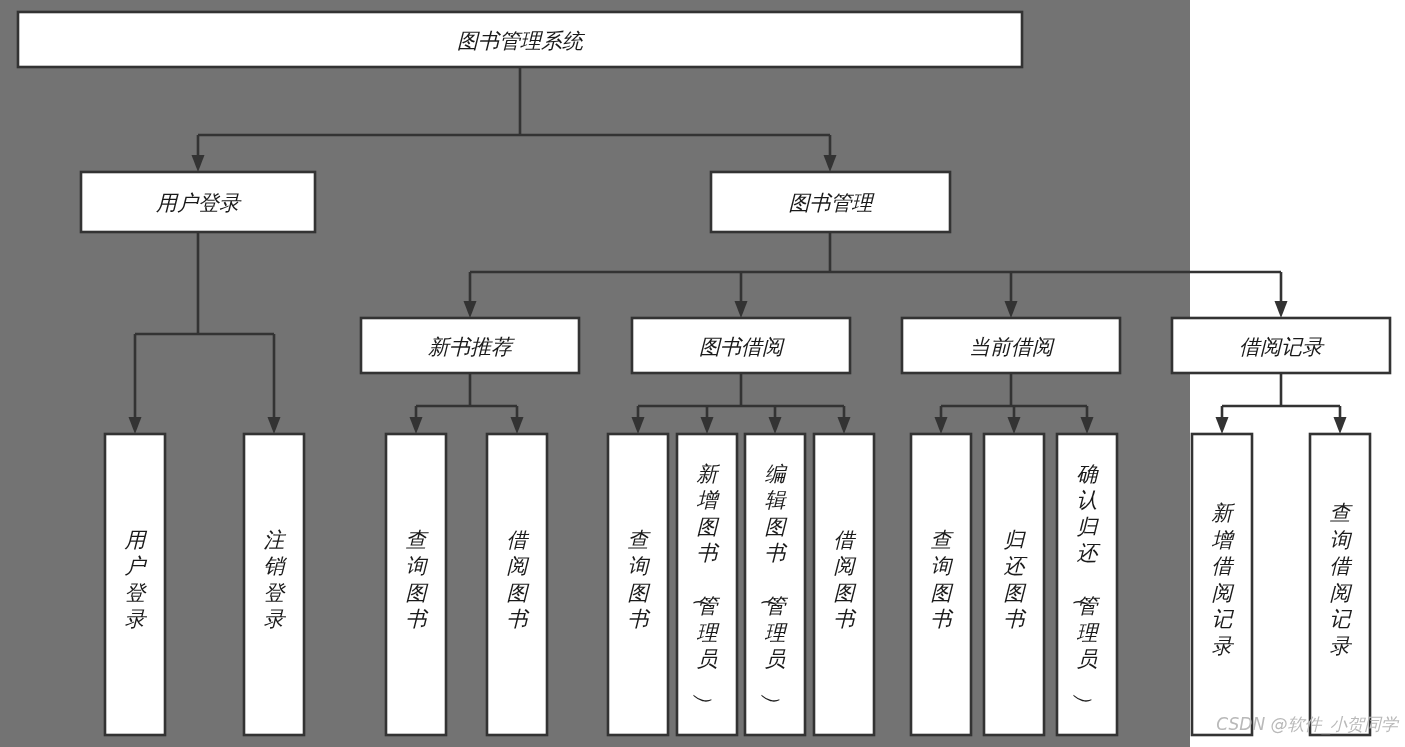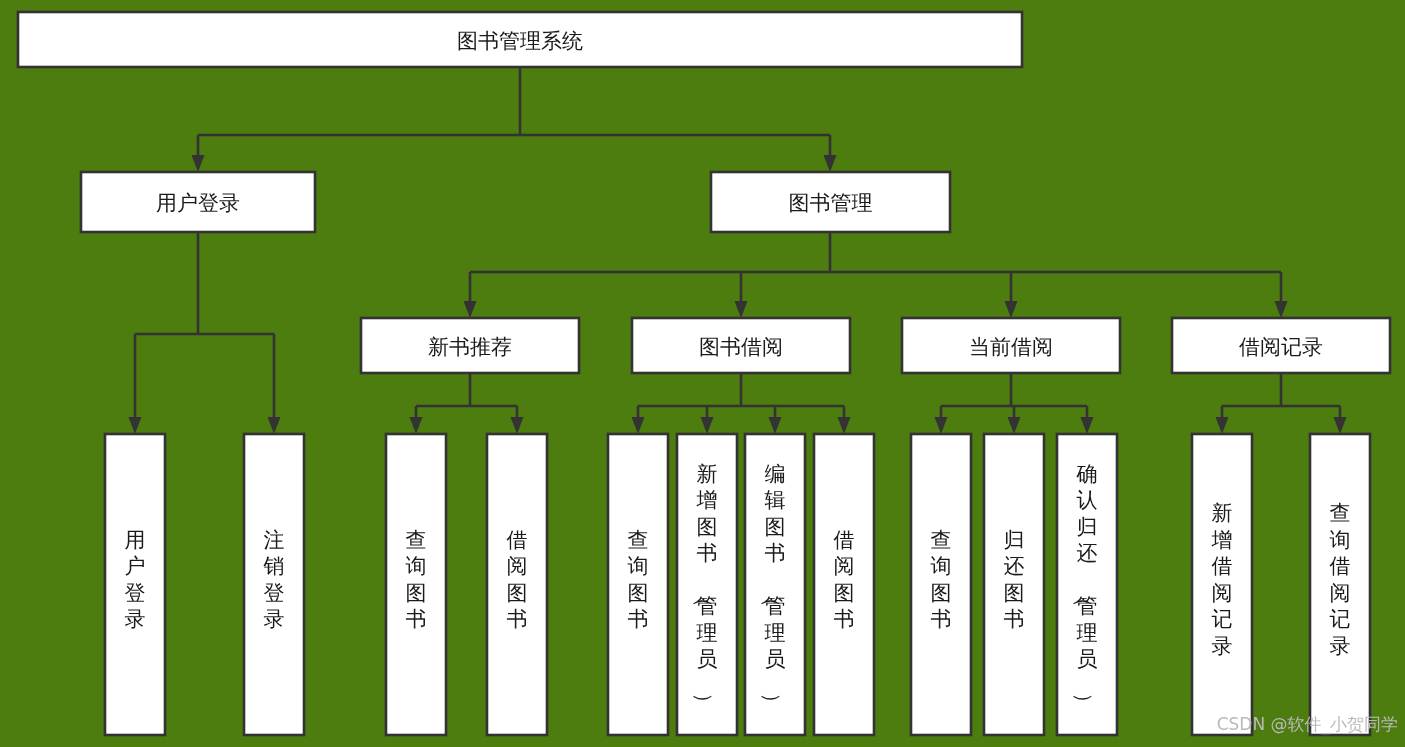--- a/index.html
+++ b/index.html
@@ -9,23 +9,24 @@
     background: #ffffff;
   }
   body {
     width: 1405px;
     height: 747px;
     font-family: "DejaVu Sans", "Liberation Sans", sans-serif;
     overflow: hidden;
   }
   #diagram-root {
     position: relative;
-    width: 1405px;
+    width: 1190px;
     height: 747px;
-    background: #4d7c0f;
+    background: #737373;
+    font-style: italic;
   }
   svg.diagram-canvas {
     position: absolute;
     top: 0;
     left: 0;
     width: 1405px;
     height: 747px;
     display: block;
   }
   .node-rect {

